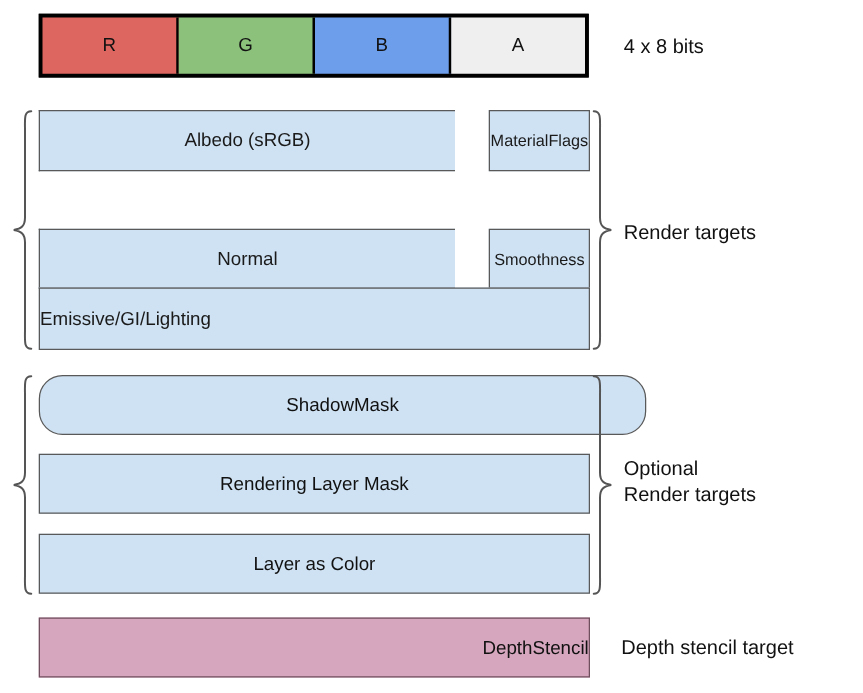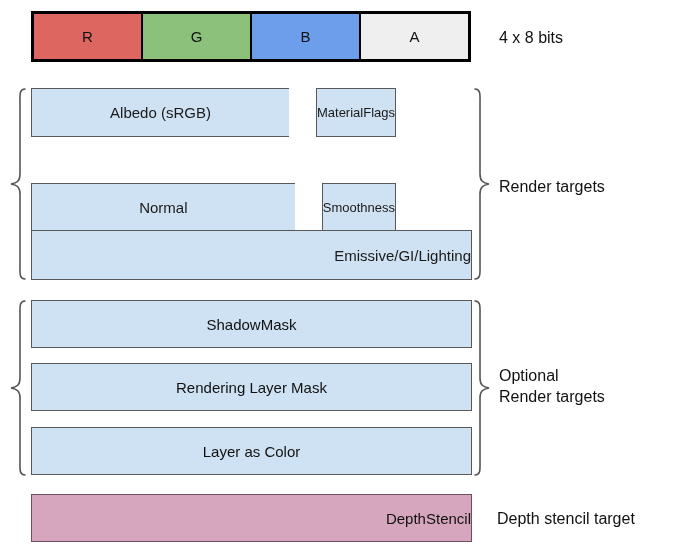--- a/index.html
+++ b/index.html
@@ -58,21 +58,21 @@
     justify-content: center;
     font-size: 15px;
     color: #111111;
   }
   .gbox.pink { background: #d5a6bd; border-color: #6f4f5e; }
 
   
   .split-row {
     position: absolute;
     left: 31px;
-    width: 365px;
+    width: 441px;
     display: flex;
     box-sizing: border-box;
     gap: 27px;
   }
   .split-main {
     width: 333px;
     background: #cfe2f3;
     border: 1px solid #595959;
     border-right: none;
     box-sizing: border-box;
@@ -93,21 +93,21 @@
   }
   .full-row {
     position: absolute;
     left: 31px;
     width: 441px;
     background: #cfe2f3;
     border: 1px solid #595959;
     box-sizing: border-box;
     display: flex;
     align-items: center;
-    justify-content: flex-end;
+    justify-content: flex-start;
     font-size: 15px;
   }
 
   
   .brace {
     position: absolute;
     pointer-events: none;
   }
   .brace svg { display: block; }
 
@@ -178,21 +178,21 @@
   </div>
 
   <div class="side-label" style="left:499px; top:176px;">Render targets</div>
 
   <div class="brace" style="left:9px; top:299px;">
     <svg width="18" height="178" viewBox="0 0 18 178">
       <path d="M16 2 C10 2, 11 8, 11 18 L11 79 C11 86, 8 88, 2 89 C8 90, 11 92, 11 99 L11 160 C11 170, 10 176, 16 176" fill="none" stroke="#555555" stroke-width="1.6" stroke-linecap="round"></path>
     </svg>
   </div>
 
-  <div class="gbox" style="left:31px; top:300px; width:441px; height:48px;">
+  <div class="gbox" style="left:31px; top:300px; width:486px; height:48px;border-radius:19px;">
     <span>ShadowMask</span>
   </div>
 
   <div class="gbox" style="left:31px; top:363px; width:441px; height:48px;">
     <span>Rendering Layer Mask</span>
   </div>
 
   <div class="gbox" style="left:31px; top:427px; width:441px; height:48px;">
     <span>Layer as Color</span>
   </div>

